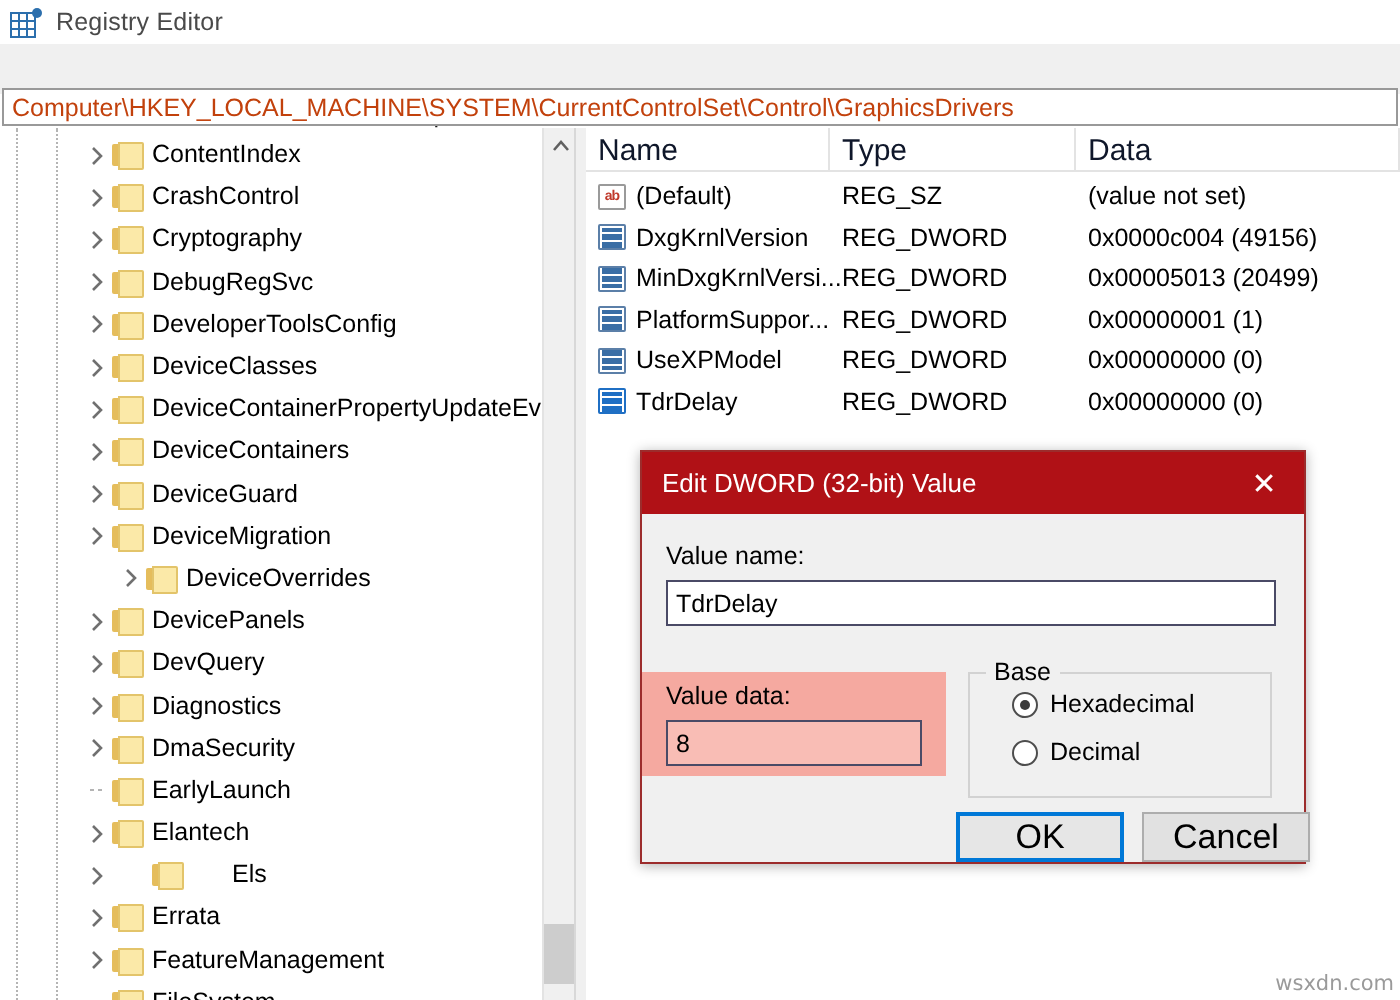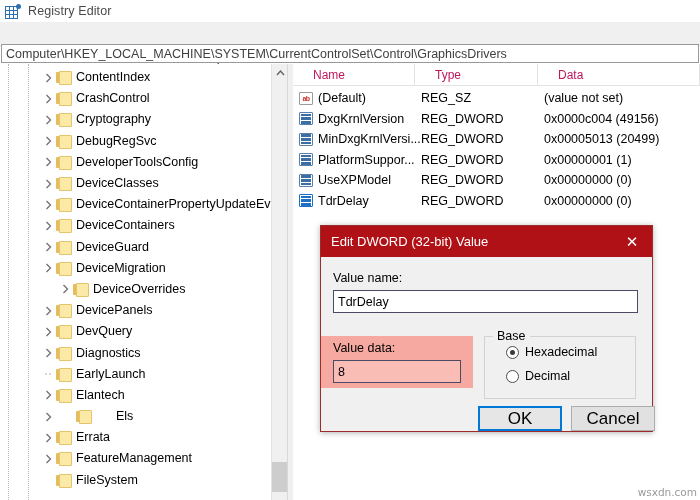--- a/index.html
+++ b/index.html
@@ -71,21 +71,21 @@
   .addressbar {
     position: absolute; left: 1px; top: 44px;
     width: 698px; height: 19px;
     background: #ffffff;
     border: 1px solid #999999;
     display: flex; align-items: center;
     padding-left: 4px;
     overflow: hidden;
   }
   .address-text {
-    font-size: 12.5px; color: #404040; white-space: nowrap;
+    font-size: 12.5px; color: #c2410c; white-space: nowrap;
   }
 
   
   .pane-wrap {
     position: absolute; left: 0; top: 64px;
     width: 700px; height: 436px;
     background: #ffffff;
   }
   .tree-pane {
     position: absolute; left: 0; top: 0;
@@ -175,22 +175,22 @@
   
   .lv-header {
     position: relative;
     height: 22px;
     background: #ffffff;
     border-bottom: 1px solid #e3e3e3;
   }
   .lv-header .col {
     position: absolute; top: 0; height: 22px;
     display: flex; align-items: center;
-    font-size: 12px; color: #be185d;
-    padding-left: 20px;
+    font-size: 15px; color: #0f172a;
+    padding-left: 6px;
     border-right: 1px solid #e3e3e3;
   }
   .lv-rows { position: relative; padding-top: 2px; }
   .lv-row {
     position: relative;
     height: 20.5px;
     display: flex; align-items: center;
     font-size: 12.5px; color: #000000;
     white-space: nowrap;
   }
@@ -484,20 +484,29 @@
             <span class="tlabel">DevQuery</span>
           </div>
           <div class="tnode" style="padding-left: 40px;">
             <span class="twist">
               <svg width="7" height="10" viewBox="0 0 7 10">
                 <path d="M1.5 1 L5.5 5 L1.5 9" stroke="#707070" stroke-width="1.3" fill="none"></path>
               </svg>
             </span>
             <span class="folder"></span>
             <span class="tlabel">Diagnostics</span>
+          </div>
+          <div class="tnode" style="padding-left: 40px;">
+            <span class="twist">
+              <svg width="7" height="10" viewBox="0 0 7 10">
+                <path d="M1.5 1 L5.5 5 L1.5 9" stroke="#707070" stroke-width="1.3" fill="none"></path>
+              </svg>
+            </span>
+            <span class="folder"></span>
+            <span class="tlabel">DmaSecurity</span>
           </div>
           <div class="tnode" style="padding-left: 40px;">
             <span class="twist">
               <svg width="9" height="2">
                 <line x1="1" y1="1" x2="8" y2="1" stroke="#b4b4b4" stroke-width="1" stroke-dasharray="2 2"></line>
               </svg>
             </span>
             <span class="folder"></span>
             <span class="tlabel">EarlyLaunch</span>
           </div>

